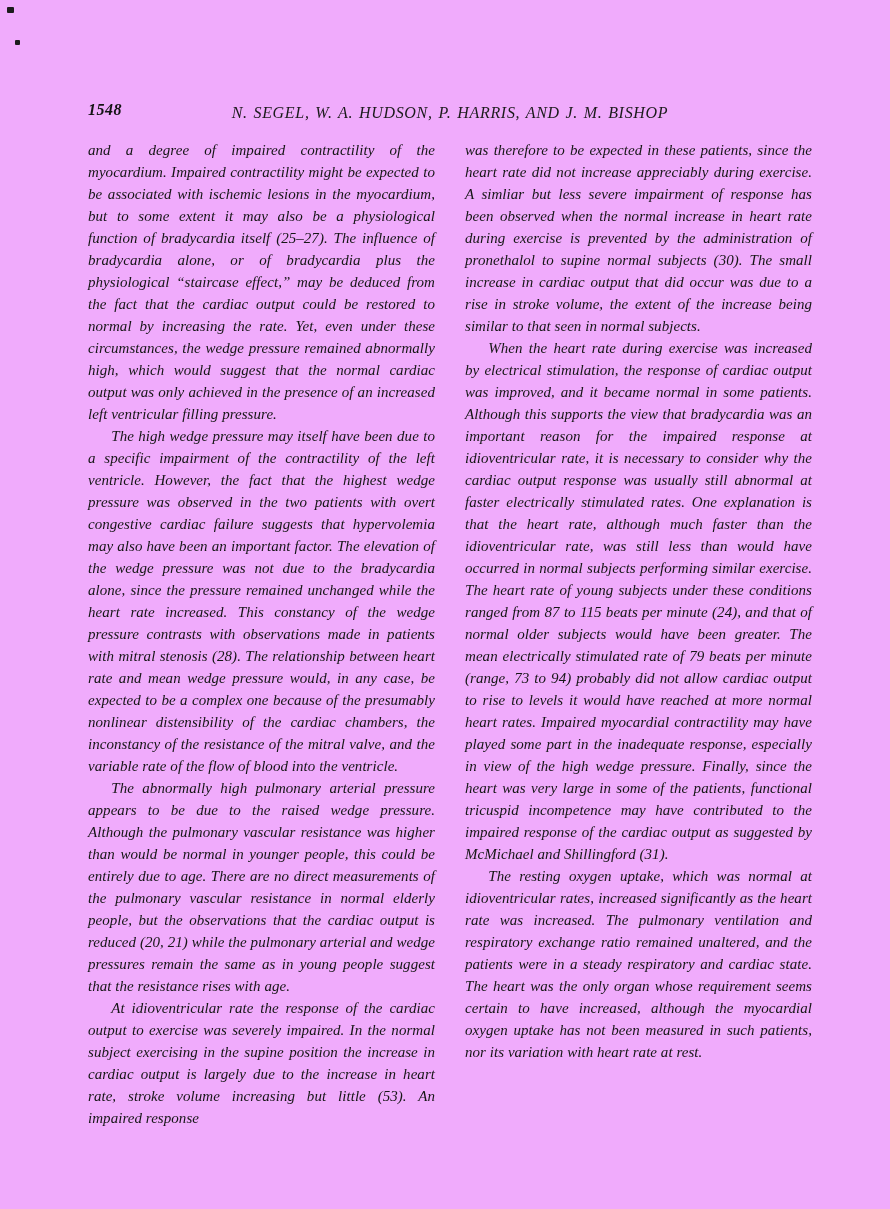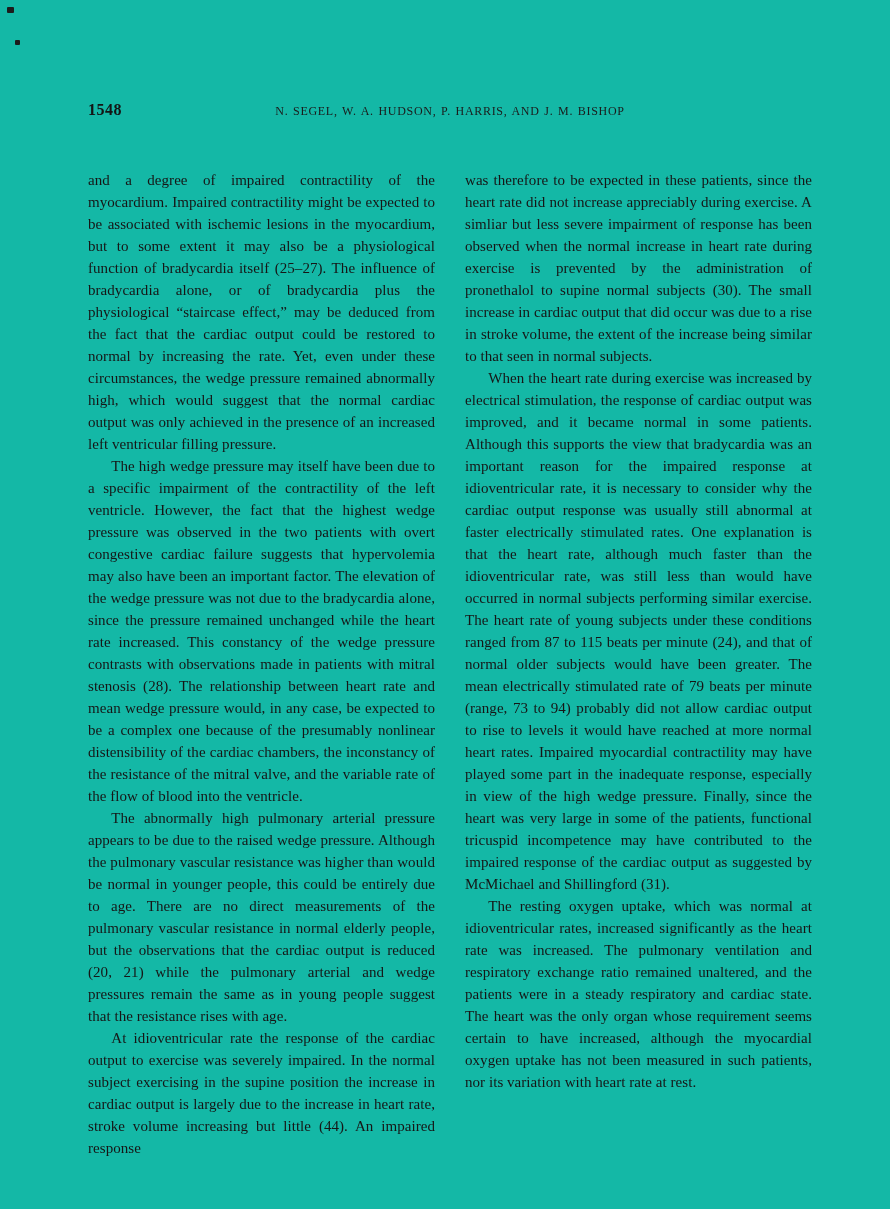--- a/index.html
+++ b/index.html
@@ -11,21 +11,22 @@
     height: 1209px;
     background: #fcfcfa;
     font-family: "Liberation Serif", serif;
     color: #141414;
   }
   .page {
     position: relative;
     width: 890px;
     height: 1209px;
     overflow: hidden;
-    background: #14b8a6;
+    background: #f0abfc;
+    font-style: italic;
   }
   .speck {
     position: absolute;
     background: #1c1c1c;
     border-radius: 1px;
   }
   .speck.s1 { left: 7px;  top: 7px;  width: 7px; height: 6px; }
   .speck.s2 { left: 15px; top: 40px; width: 5px; height: 5px; }
   .header {
     position: absolute;
@@ -41,33 +42,32 @@
     font-size: 16px;
     font-weight: bold;
     letter-spacing: 0.5px;
   }
   .running-title {
     position: absolute;
     left: 60px;
     right: 60px;
     top: 3px;
     text-align: center;
-    font-size: 12px;
+    font-size: 16px;
     letter-spacing: 0.7px;
     word-spacing: 1px;
     color: #1b1b1b;
   }
   .columns {
     position: absolute;
     top: 139px;
     left: 88px;
     right: 78px;
     display: flex;
     gap: 30px;
-    margin-top: 30px;
   }
   .col {
     flex: 1 1 0;
     text-align: justify;
     font-size: 15px;
     line-height: 22px;
     letter-spacing: 0.05px;
     color: #161616;
   }
   .col p {
@@ -90,21 +90,21 @@
     <span class="page-number">1548</span>
     <span class="running-title">N. SEGEL, W. A. HUDSON, P. HARRIS, AND J. M. BISHOP</span>
   </div>
 
   <div class="columns">
 
     <div class="col">
       <p class="no-indent">and a degree of impaired contractility of the myocardium.  Impaired contractility might be expected to be associated with ischemic lesions in the myocardium, but to some extent it may also be a physiological function of bradycardia itself (25–27).  The influence of bradycardia alone, or of bradycardia plus the physiological “staircase effect,” may be deduced from the fact that the cardiac output could be restored to normal by increasing the rate.  Yet, even under these circumstances, the wedge pressure remained abnormally high, which would suggest that the normal cardiac output was only achieved in the presence of an increased left ventricular filling pressure.</p>
       <p>The high wedge pressure may itself have been due to a specific impairment of the contractility of the left ventricle.  However, the fact that the highest wedge pressure was observed in the two patients with overt congestive cardiac failure suggests that hypervolemia may also have been an important factor.  The elevation of the wedge pressure was not due to the bradycardia alone, since the pressure remained unchanged while the heart rate increased.  This constancy of the wedge pressure contrasts with observations made in patients with mitral stenosis (28).  The relationship between heart rate and mean wedge pressure would, in any case, be expected to be a complex one because of the presumably nonlinear distensibility of the cardiac chambers, the inconstancy of the resistance of the mitral valve, and the variable rate of the flow of blood into the ventricle.</p>
       <p>The abnormally high pulmonary arterial pressure appears to be due to the raised wedge pressure.  Although the pulmonary vascular resistance was higher than would be normal in younger people, this could be entirely due to age.  There are no direct measurements of the pulmonary vascular resistance in normal elderly people, but the observations that the cardiac output is reduced (20, 21) while the pulmonary arterial and wedge pressures remain the same as in young people suggest that the resistance rises with age.</p>
-      <p>At idioventricular rate the response of the cardiac output to exercise was severely impaired.  In the normal subject exercising in the supine position the increase in cardiac output is largely due to the increase in heart rate, stroke volume increasing but little (44).  An impaired response</p>
+      <p>At idioventricular rate the response of the cardiac output to exercise was severely impaired.  In the normal subject exercising in the supine position the increase in cardiac output is largely due to the increase in heart rate, stroke volume increasing but little (53).  An impaired response</p>
     </div>
 
     <div class="col">
       <p class="no-indent">was therefore to be expected in these patients, since the heart rate did not increase appreciably during exercise.  A simliar but less severe impairment of response has been observed when the normal increase in heart rate during exercise is prevented by the administration of pronethalol to supine normal subjects (30).  The small increase in cardiac output that did occur was due to a rise in stroke volume, the extent of the increase being similar to that seen in normal subjects.</p>
       <p>When the heart rate during exercise was increased by electrical stimulation, the response of cardiac output was improved, and it became normal in some patients.  Although this supports the view that bradycardia was an important reason for the impaired response at idioventricular rate, it is necessary to consider why the cardiac output response was usually still abnormal at faster electrically stimulated rates.  One explanation is that the heart rate, although much faster than the idioventricular rate, was still less than would have occurred in normal subjects performing similar exercise.  The heart rate of young subjects under these conditions ranged from 87 to 115 beats per minute (24), and that of normal older subjects would have been greater.  The mean electrically stimulated rate of 79 beats per minute (range, 73 to 94) probably did not allow cardiac output to rise to levels it would have reached at more normal heart rates.  Impaired myocardial contractility may have played some part in the inadequate response, especially in view of the high wedge pressure.  Finally, since the heart was very large in some of the patients, functional tricuspid incompetence may have contributed to the impaired response of the cardiac output as suggested by McMichael and Shillingford (31).</p>
       <p>The resting oxygen uptake, which was normal at idioventricular rates, increased significantly as the heart rate was increased.  The pulmonary ventilation and respiratory exchange ratio remained unaltered, and the patients were in a steady respiratory and cardiac state.  The heart was the only organ whose requirement seems certain to have increased, although the myocardial oxygen uptake has not been measured in such patients, nor its variation with heart rate at rest.</p>
     </div>
 
   </div>
 

